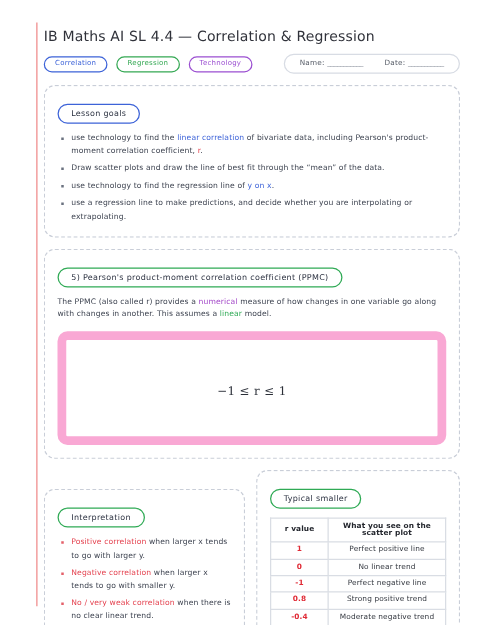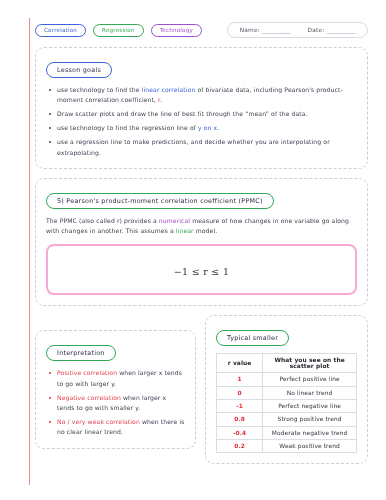--- a/index.html
+++ b/index.html
@@ -127,23 +127,23 @@
 
   .para {
     font-size: 6.1px;
     line-height: 10.4px;
     color: #3d4350;
     letter-spacing: 0.1px;
     margin: 0 0 7px 0;
   }
 
   .formula-box {
-    border: 2px solid #f9a8d4;
+    border: 7px solid #f9a8d4;
     border-radius: 8px;
-    padding: 14px 8px;
+    padding: 29px 8px;
     text-align: center;
   }
   .formula {
     font-family: "DejaVu Serif", serif;
     font-size: 9.5px;
     color: #2b2f38;
     letter-spacing: 0.3px;
   }
 
   .columns {
@@ -181,20 +181,21 @@
     color: #33373f;
   }
 </style>
 </head>
 <body>
 
 <div class="margin-rule"></div>
 
 <div class="sheet">
 
+  <h1 class="title">IB Maths AI SL 4.4 — Correlation &amp; Regression</h1>
 
   <div class="tagrow">
     <span class="pill pill-blue">Correlation</span>
     <span class="pill pill-green">Regression</span>
     <span class="pill pill-purple">Technology</span>
 
     <span class="namedate">
       <span>Name:</span>
       <span class="rule">___________</span>
       <span class="gap"></span>

